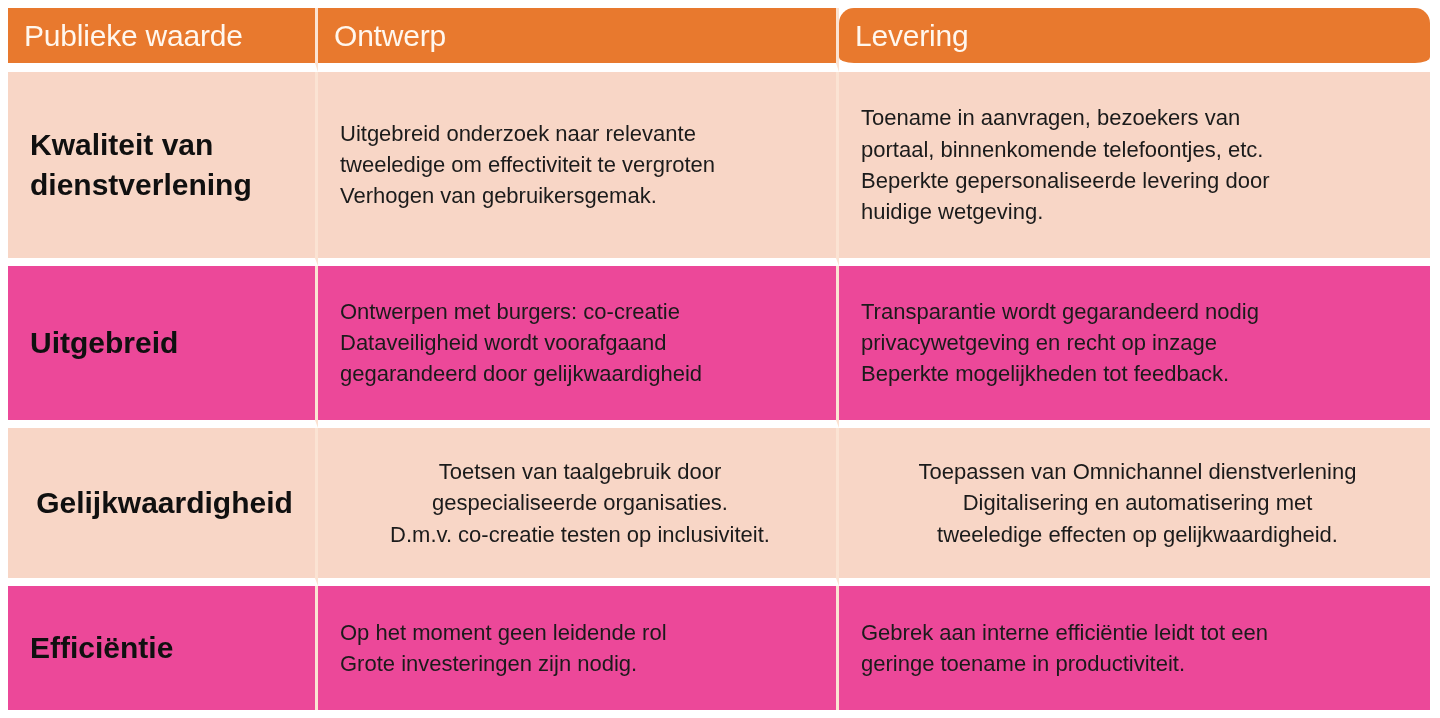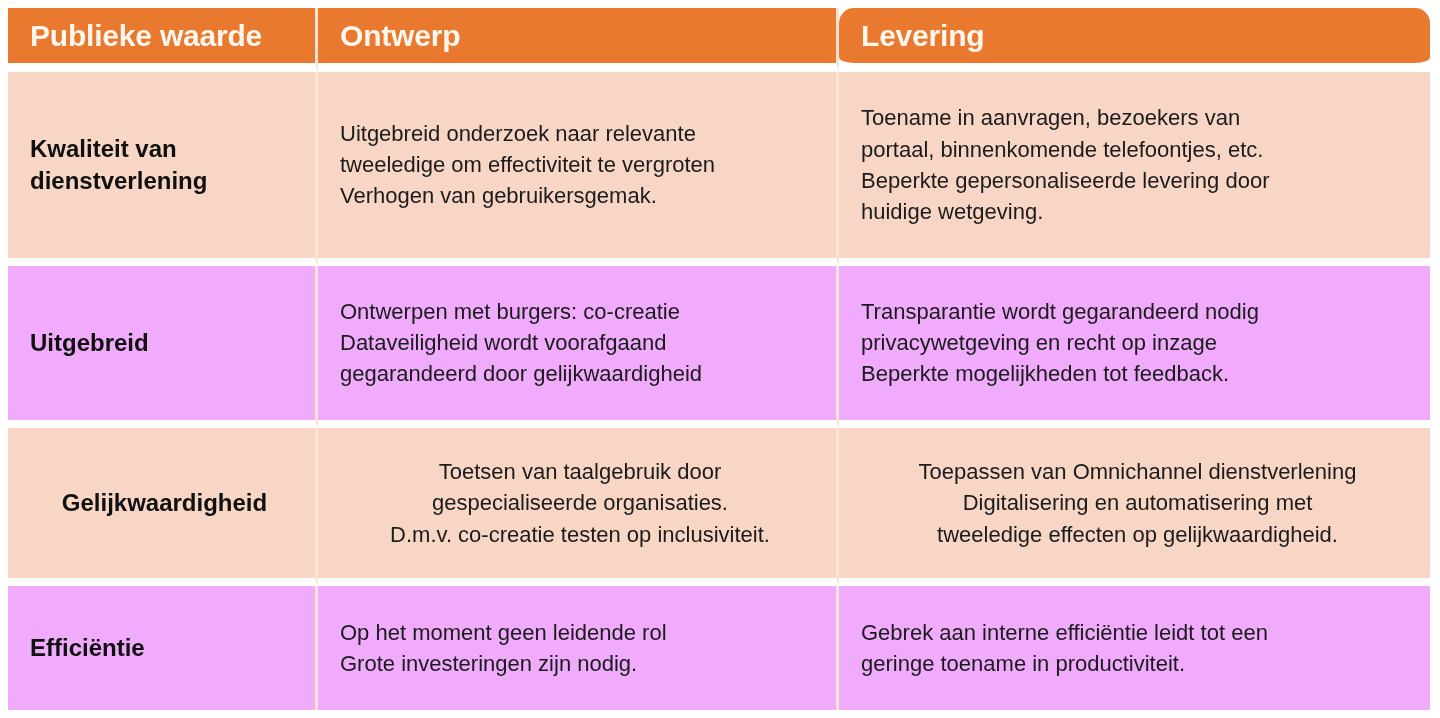--- a/index.html
+++ b/index.html
@@ -34,25 +34,25 @@
   
   col.c-value   { width: 310px; }
   col.c-design  { width: 521px; }
   col.c-deliver { width: 591px; }
 
   
   .pv-table thead th {
     background: #E8792E;
     color: #FFF7EE;
     font-size: 30px;
-    font-weight: bold;
+    font-weight: normal;
     text-align: left;
     vertical-align: middle;
     height: 64px;
-    padding: 0 0 0 22px;
+    padding: 0 0 0 16px;
     letter-spacing: -0.2px;
     border-right: 3px solid #FBE3D3;
     border-bottom: 9px solid #FFFFFF;
     box-sizing: border-box;
     white-space: nowrap;
   }
   .pv-table thead th:last-child {
     border-right: none;
     border-radius: 15px;
   }
@@ -67,25 +67,25 @@
   }
   .pv-table tbody td:last-child {
     border-right: none;
   }
   .pv-table tbody tr:last-child td {
     border-bottom: none;
   }
 
   
   tr.shade-dark  td { background: #F8D6C6; }
-  tr.shade-light td { background: #f0abfc; }
+  tr.shade-light td { background: #ec4899; }
 
   
   td.label-cell {
-    font-size: 24px;
+    font-size: 30px;
     font-weight: bold;
     color: #101010;
     line-height: 1.34;
     padding-left: 22px;
     padding-right: 10px;
   }
 
   td.body-cell {
     font-size: 22px;
     font-weight: normal;

